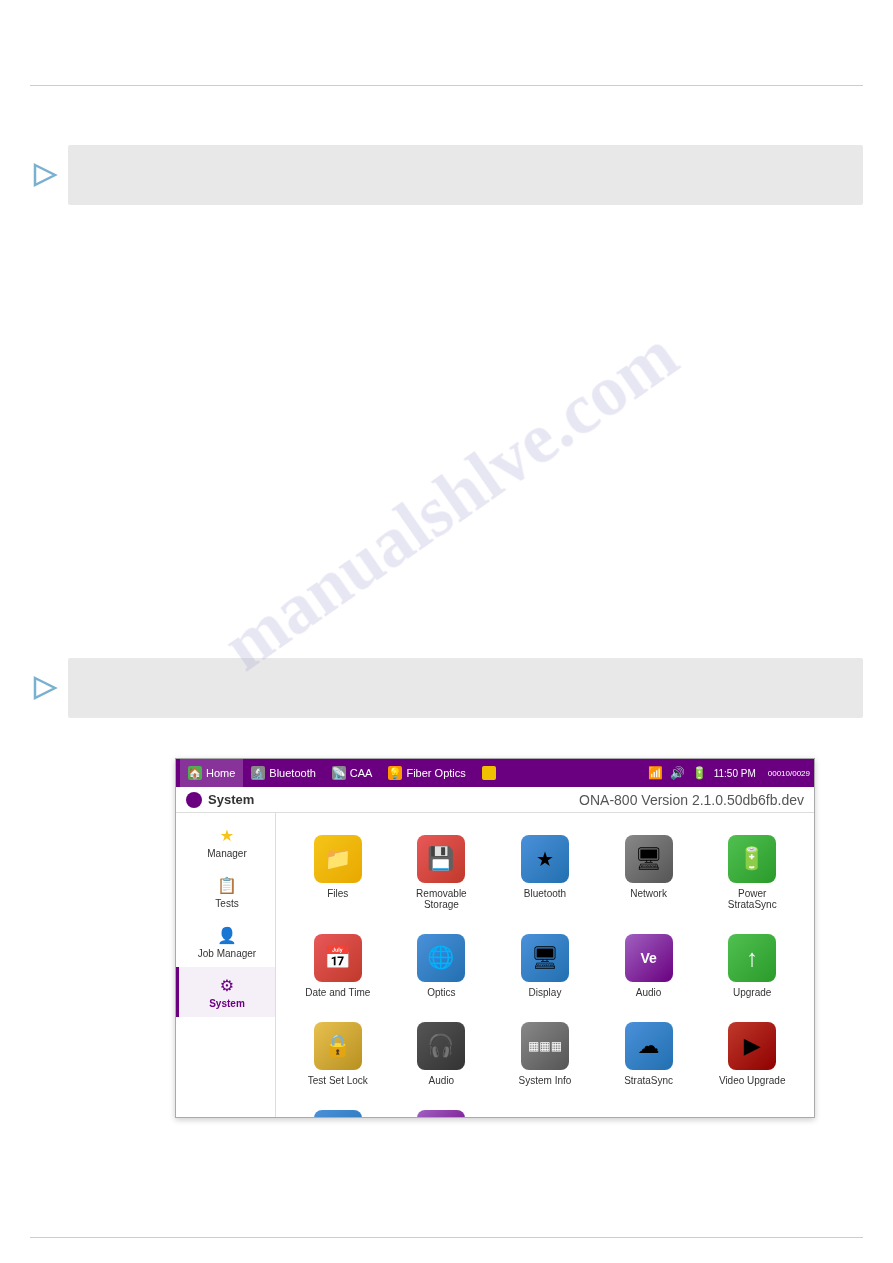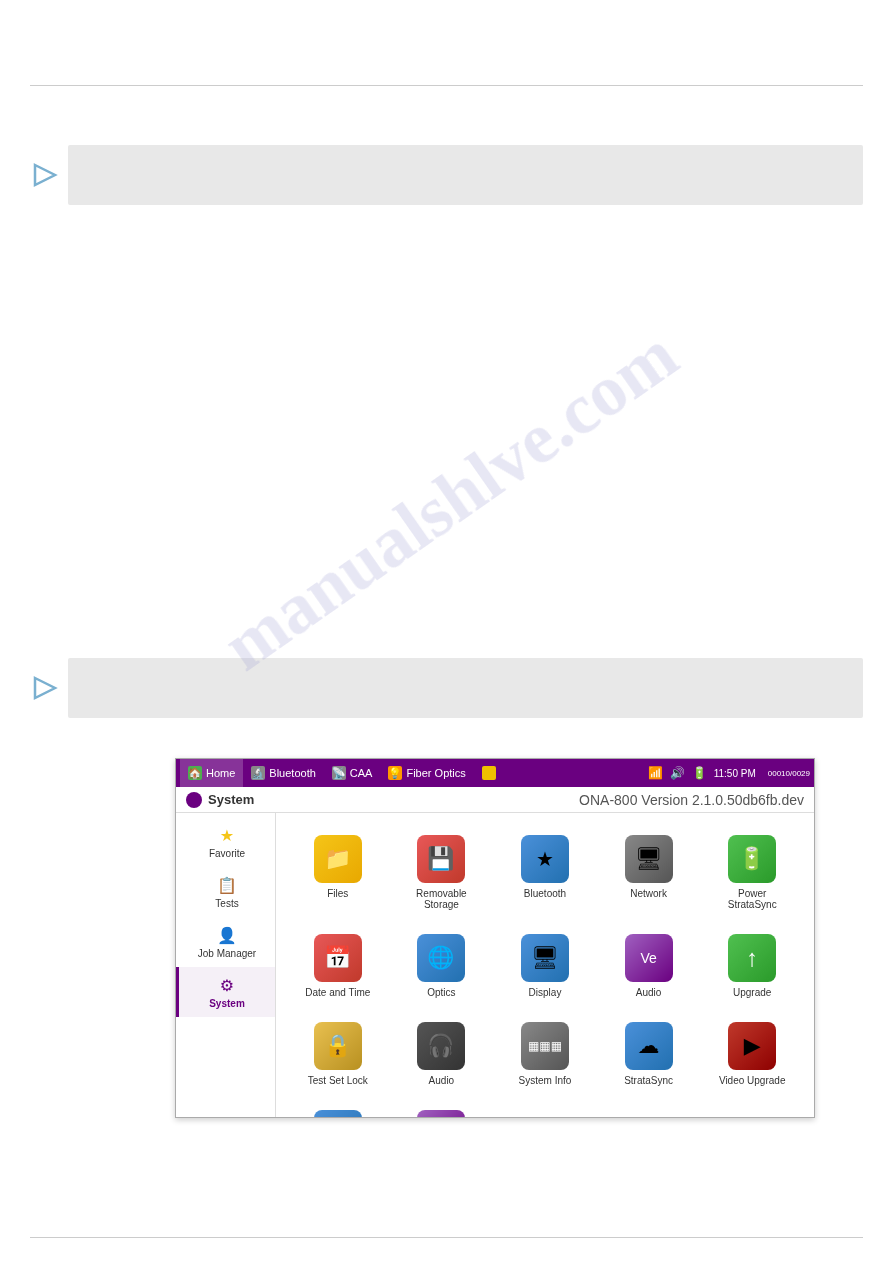--- a/index.html
+++ b/index.html
@@ -349,21 +349,21 @@
     <div class="title-bar-right">ONA-800 Version 2.1.0.50db6fb.dev</div>
   </div>
 
   <div class="main-area">
 
     <div class="sidebar">
       <div class="sidebar-item">
         <div class="sidebar-item-icon">
           <span class="star-icon">★</span>
         </div>
-        <span>Favorite</span>
+        <span>Manager</span>
       </div>
       <div class="sidebar-item">
         <div class="sidebar-item-icon">
           <span style="font-size:16px;">📋</span>
         </div>
         <span>Tests</span>
       </div>
       <div class="sidebar-item">
         <div class="sidebar-item-icon">
           <span style="font-size:16px;">👤</span>
@@ -414,21 +414,21 @@
         <div class="app-icon icon-region">🌐</div>
         <span class="app-label">Optics</span>
       </div>
 
       <div class="app-item">
         <div class="app-icon icon-display">🖥</div>
         <span class="app-label">Display</span>
       </div>
 
       <div class="app-item">
-        <div class="app-icon icon-remote" style="font-size:14px; font-weight:normal; color:#fff;">Ve</div>
+        <div class="app-icon icon-remote" style="font-size:14px; font-weight:bold; color:#fff;">Ve</div>
         <span class="app-label">Audio</span>
       </div>
 
       <div class="app-item">
         <div class="app-icon icon-upgrade" style="font-size:24px; color:#fff;">↑</div>
         <span class="app-label">Upgrade</span>
       </div>
 
       <div class="app-item">
         <div class="app-icon icon-testsetlock">🔒</div>

